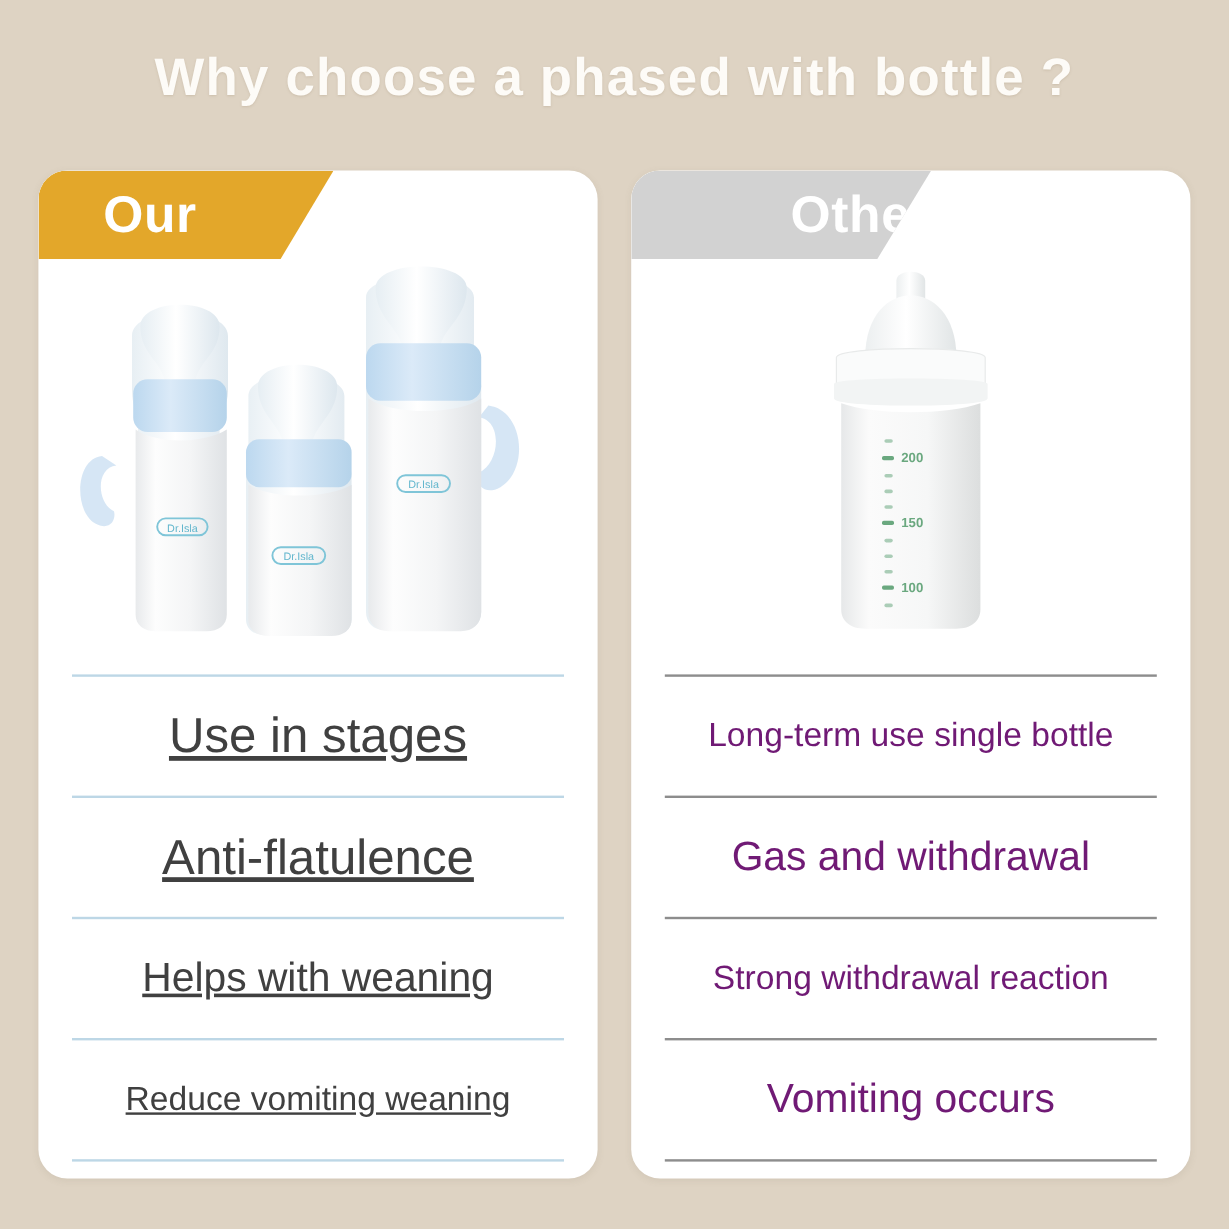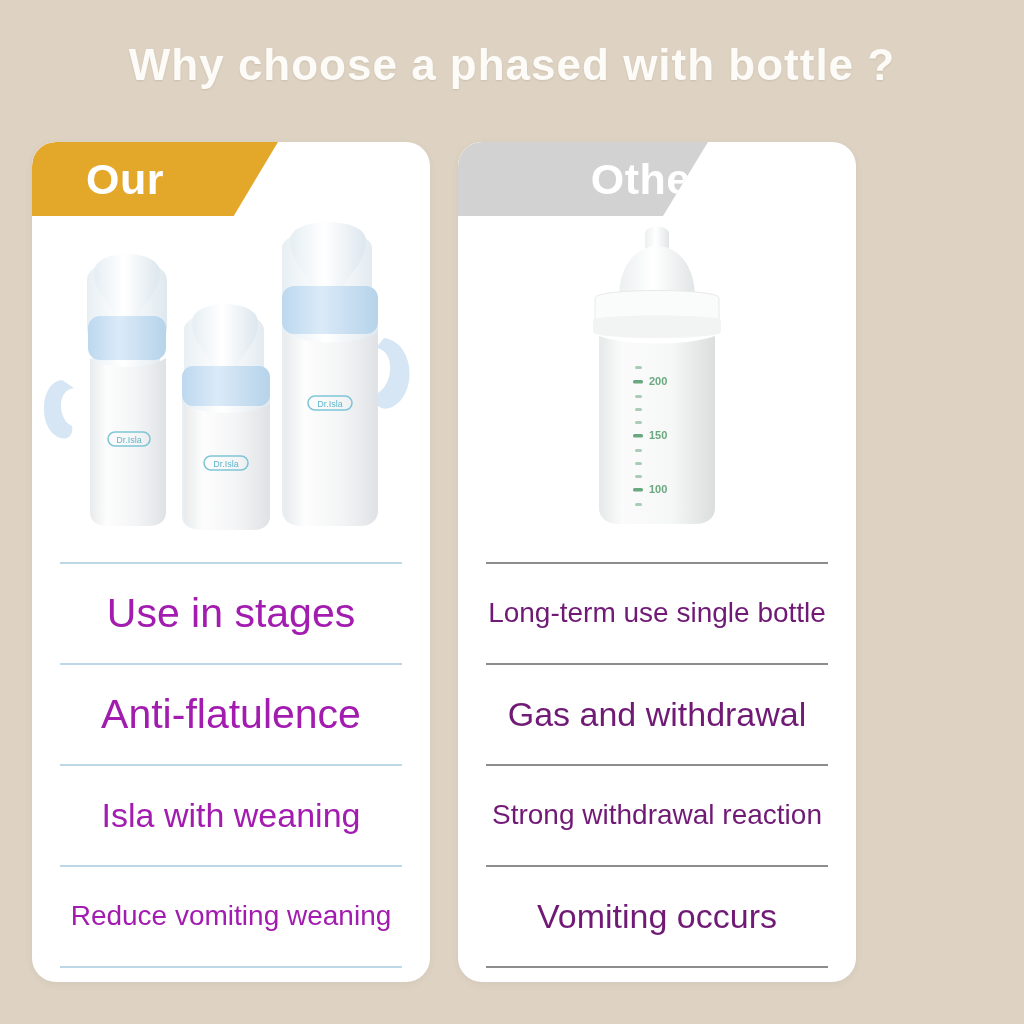--- a/index.html
+++ b/index.html
@@ -37,21 +37,21 @@
     top: 142px;
     left: 32px;
     width: 960px;
     height: 840px;
     display: flex;
     gap: 28px;
   }
 
   .card {
     position: relative;
-    width: 398px;
+    width: 466px;
     height: 840px;
     background: #ffffff;
     border-radius: 24px;
     overflow: hidden;
     box-shadow: 0 2px 6px rgba(120,105,85,0.10);
   }
 
   
   .banner {
     position: absolute;
@@ -108,21 +108,21 @@
   .feature-row {
     flex: 1 1 0;
     display: flex;
     align-items: center;
     justify-content: center;
     text-align: center;
     line-height: 1.1;
     padding: 0 4px;
     white-space: nowrap;
   }
-  .feature-our   { color: #a21caf; }
+  .feature-our   { color: #404040; text-decoration: underline; }
   .feature-other { color: #701a75; }
 
   .sz-lg { font-size: 41px; }
   .sz-md { font-size: 34px; }
   .sz-sm { font-size: 28px; }
 
   
   .bottle-svg { display: block; margin: 0 auto; }
 </style>
 </head>
@@ -189,21 +189,21 @@
         </g>
       </svg>
     </div>
 
     <div class="features">
       <div class="rule rule-our"></div>
       <div class="feature-row feature-our sz-lg">Use in stages</div>
       <div class="rule rule-our"></div>
       <div class="feature-row feature-our sz-lg">Anti-flatulence</div>
       <div class="rule rule-our"></div>
-      <div class="feature-row feature-our sz-md">Isla with weaning</div>
+      <div class="feature-row feature-our sz-md">Helps with weaning</div>
       <div class="rule rule-our"></div>
       <div class="feature-row feature-our sz-sm">Reduce vomiting weaning</div>
       <div class="rule rule-our"></div>
     </div>
   </section>
 
   <section class="card">
 
     <div class="banner banner-other">
       <span class="banner-label">Other</span>

